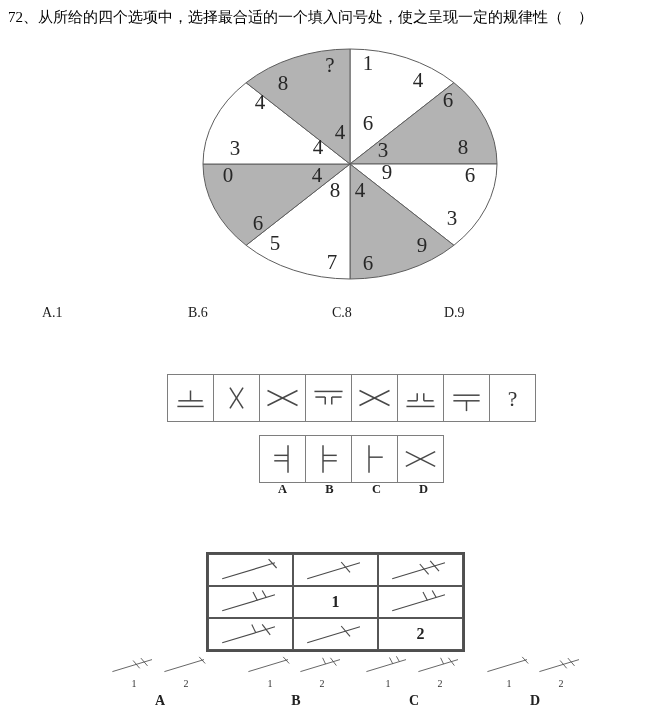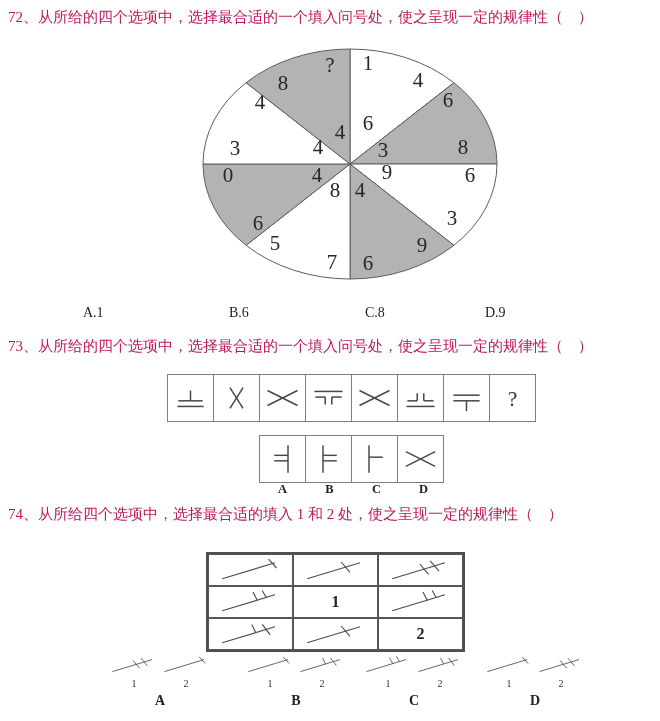--- a/index.html
+++ b/index.html
@@ -1,21 +1,21 @@
 <!DOCTYPE html>
 <html><head>
 <meta charset="utf-8">
 <style>
   html,body{margin:0;padding:0;background:#ffffff;}
   .page{position:relative;width:660px;height:721px;background:#fff;overflow:hidden;
         font-family:"Liberation Serif","DejaVu Serif",serif;color:#1c1c1c;}
-  .qtext{position:absolute;left:8px;font-size:15px;white-space:nowrap;color:#be185d;}
+  .qtext{position:absolute;left:8px;font-size:15px;white-space:nowrap;color:#000000;}
   .pie{position:absolute;}
   .pie text{font-family:"Liberation Serif","DejaVu Serif",serif;font-size:21px;fill:#272727;}
-  .opt72{position:absolute;top:305px;font-size:14px;color:#1a1a1a;margin-left:41px;}
+  .opt72{position:absolute;top:305px;font-size:14px;color:#1a1a1a;}
   .strip{position:absolute;display:flex;}
   .symcell{width:45px;height:46px;border:1px solid #7e7e7e;margin-left:-1px;background:#fff;
            display:flex;align-items:center;justify-content:center;}
   .symcell:first-child{margin-left:0;}
   .symsvg line{stroke:#474747;stroke-width:1.6;}
   .qmark{font-family:"Liberation Serif","DejaVu Serif",serif;font-size:23px;fill:#333;}
   .letters73{position:absolute;display:flex;}
   .letters73 div{width:47px;text-align:center;font-size:12.5px;font-weight:bold;color:#222;}
   .grid74{position:absolute;display:grid;grid-template-columns:repeat(3,85px);
           grid-template-rows:repeat(3,32px);border:2px solid #4f4f4f;background:#fff;}
@@ -65,24 +65,23 @@
       <text x="35" y="109" text-anchor="middle">3</text>
       <text x="60" y="63" text-anchor="middle">4</text>
       <text x="118" y="108" text-anchor="middle">4</text>
       <text x="83" y="44" text-anchor="middle">8</text>
       <text x="130" y="26" text-anchor="middle">?</text>
       <text x="140" y="93" text-anchor="middle">4</text>
     </svg>
 
   <span class="opt72" style="left:42px">A.1</span>
   <span class="opt72" style="left:188px">B.6</span>
-  <span class="opt72" style="left:324px">C.8</span>
+  <span class="opt72" style="left:332px">C.8</span>
   <span class="opt72" style="left:444px">D.9</span>
 
-  <div class="qtext" style="top:337px">73、从所给的四个选项中，选择最合适的一个填入问号处，使之呈现一定的规律性（　）</div>
 
   <div class="strip" style="left:167px;top:374px">
       <div class="symcell">
         <svg viewBox="0 0 48 48" width="45" height="46" class="symsvg">
           <line x1="24" y1="16" x2="24" y2="27"></line>
           <line x1="11" y1="27" x2="37" y2="27"></line>
           <line x1="10" y1="33" x2="38" y2="33"></line>
         </svg>
       </div>
       <div class="symcell">
@@ -162,21 +161,20 @@
         </svg>
       </div>
     </div>
   <div class="letters73" style="left:259px;top:482px">
       <div>A</div>
       <div>B</div>
       <div>C</div>
       <div>D</div>
     </div>
 
-  <div class="qtext" style="top:505px">74、从所给四个选项中，选择最合适的填入 1 和 2 处，使之呈现一定的规律性（　）</div>
 
   <div class="grid74" style="left:206px;top:552px">
       <div class="gridcell">
         <svg viewBox="0 0 80 30" width="64" height="24" class="figsvg">
           <line x1="4" y1="26" x2="70" y2="6"></line>
           <line x1="62" y1="1.5" x2="72" y2="12.5"></line>
         </svg>
       </div>
       <div class="gridcell">
         <svg viewBox="0 0 80 30" width="64" height="24" class="figsvg">

